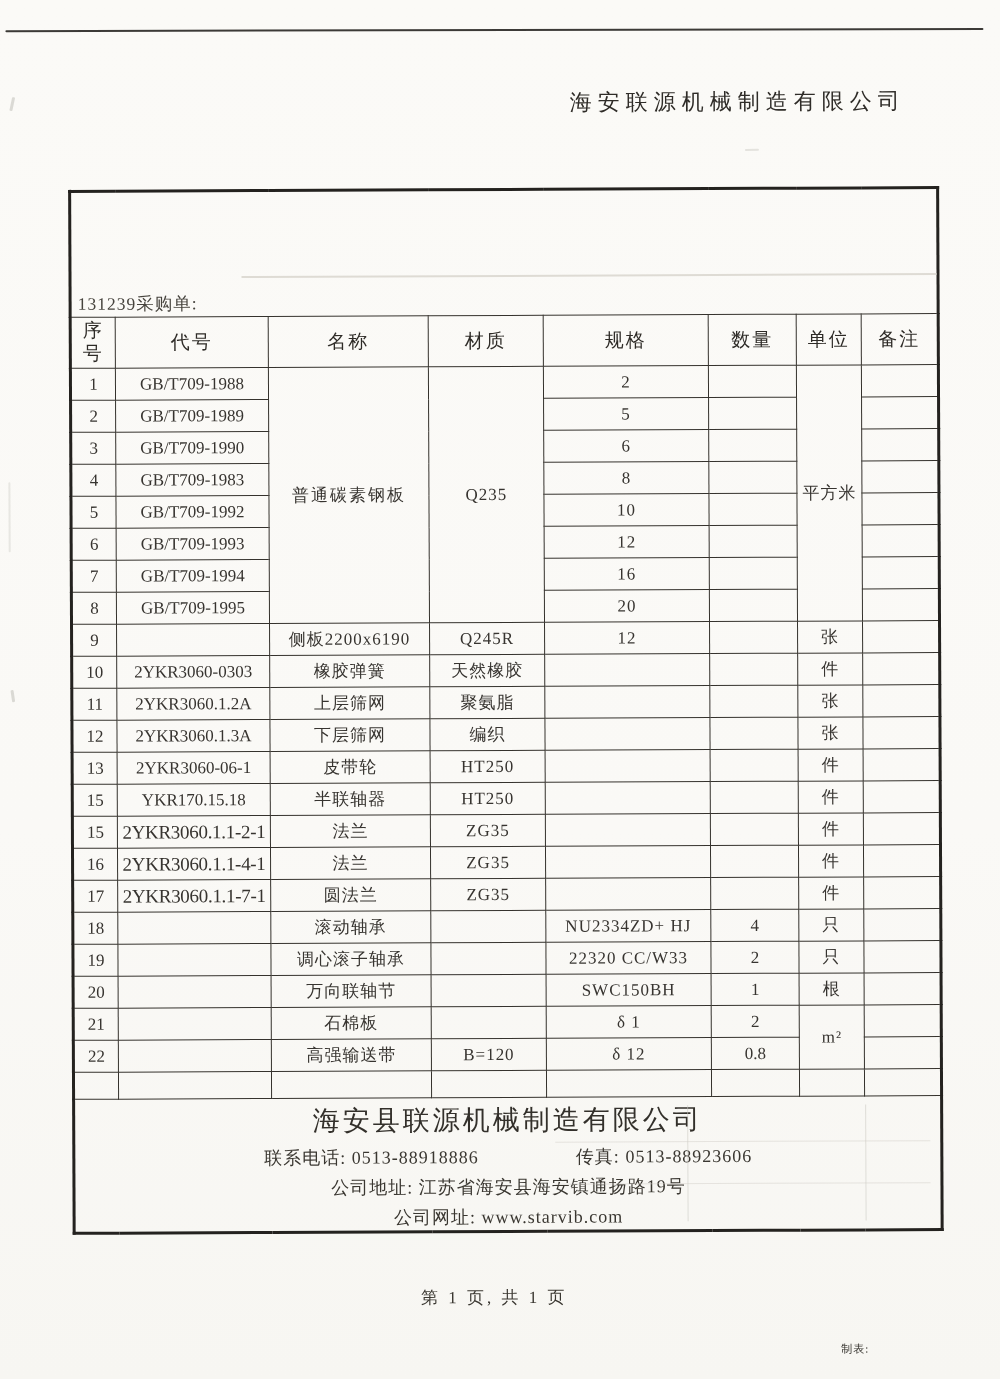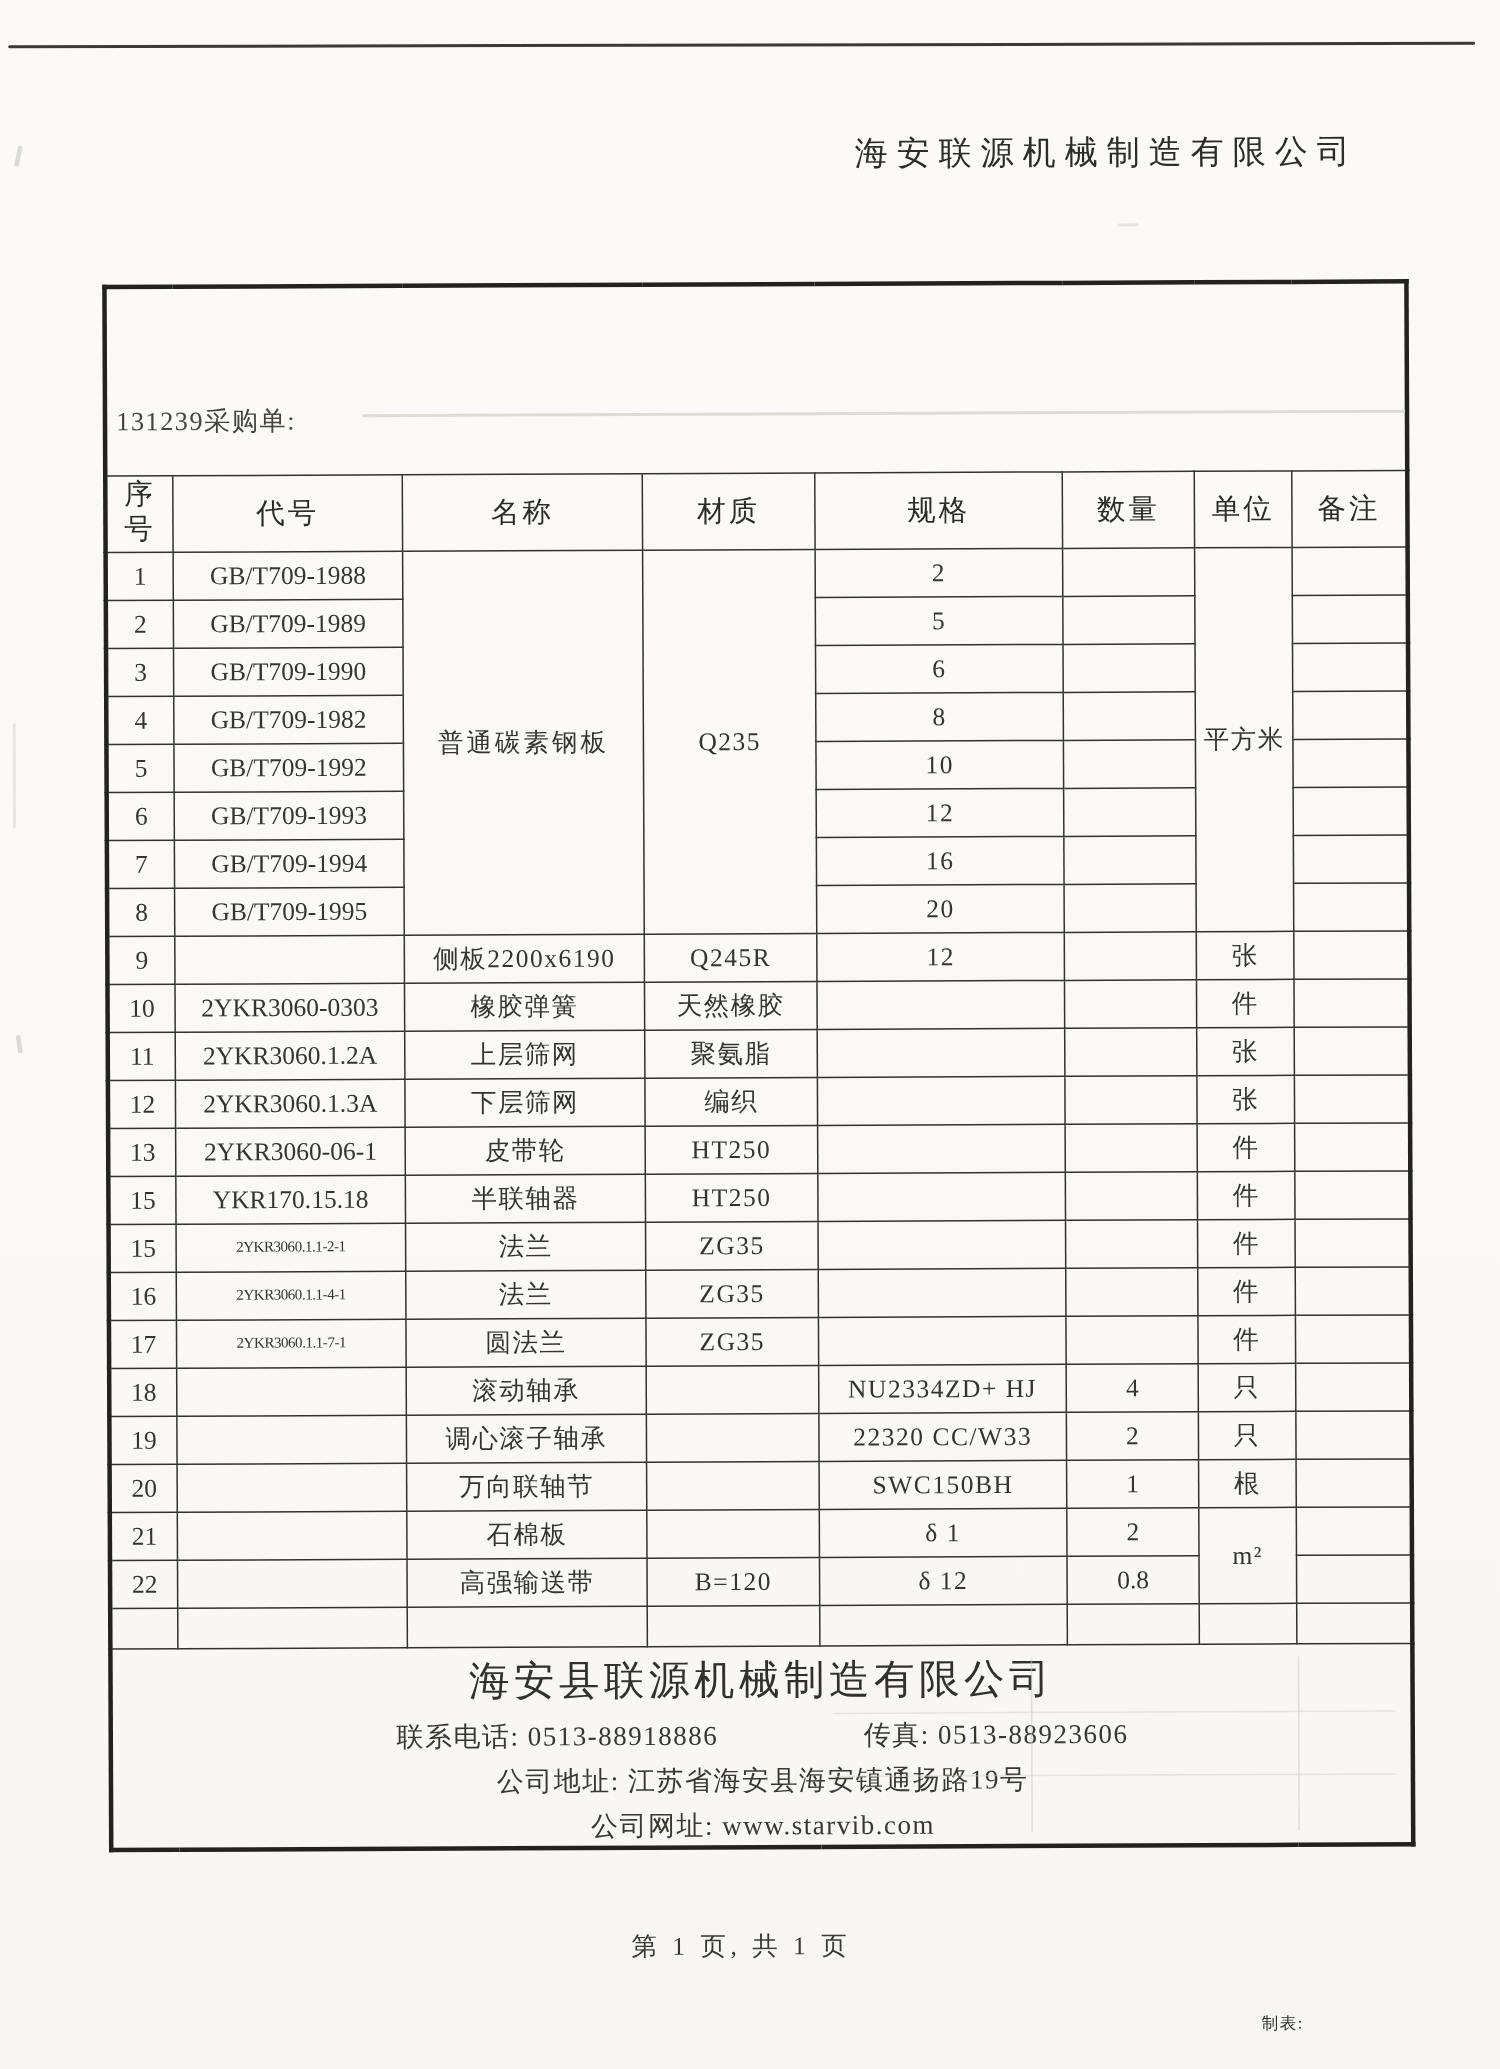--- a/index.html
+++ b/index.html
@@ -20,30 +20,30 @@
   .a3{left:11px;top:688px;width:3px;height:12px;transform:rotate(-8deg);}
   .a4{left:747px;top:150px;width:14px;height:2px;opacity:.2;}
 
   .company-header{position:absolute;top:88px;right:92px;font-size:22px;letter-spacing:6px;color:#2f2c28;}
 
   .table-wrap{position:absolute;left:70px;top:188px;width:868px;}
   table.po{border-collapse:collapse;table-layout:fixed;width:868px;border:3px solid #24221f;background:transparent;}
   table.po td, table.po th{border:1.5px solid #35322d;padding:0 2px;vertical-align:middle;text-align:center;overflow:hidden;}
 
   td.top-strip{height:124px;border-left:none;border-right:none;border-top:none;position:relative;}
-  .po-label{position:absolute;left:6px;bottom:24px;font-size:17.5px;letter-spacing:1px;color:#46433d;}
+  .po-label{position:absolute;left:6px;bottom:1px;font-size:17.5px;letter-spacing:1px;color:#46433d;}
   .faint-line{position:absolute;bottom:38px;left:170px;right:-2px;height:2px;background:#dedbd4;}
 
   tr.head th{height:50px;font-size:19px;font-weight:normal;letter-spacing:2px;color:#2e2b27;}
   th.wrap{padding:0 11px;word-break:break-all;line-height:1.2;letter-spacing:0;}
 
   tr.data td{height:31px;font-size:17px;color:#373430;}
   td.c0{font-size:16px;color:#4a463f;}
   td.c1{font-size:16px;margin-top:16px;}
-  td.c1.sm{font-size:10px;letter-spacing:-0.3px;}
+  td.c1.sm{font-size:19px;letter-spacing:-0.3px;}
   td.c2{font-size:17.5px;letter-spacing:1px;}
   td.c3{letter-spacing:1px;}
   td.c4{letter-spacing:1px;}
   td.c5{font-size:16px;}
   td.c6{letter-spacing:1px;}
   td.merge-name{font-size:20px;letter-spacing:2px;}
   td.merge-mat{font-size:18px;}
   td.merge-unit{font-size:18px;letter-spacing:1px;}
   tr.blank td{height:26px;}
 
@@ -121,21 +121,21 @@
             </tr>
             <tr class="data">
               <td class="c0">3</td>
               <td class="c1">GB/T709-1990</td>
               <td class="c4">6</td>
               <td class="c5"></td>
               <td class="c7"></td>
             </tr>
             <tr class="data">
               <td class="c0">4</td>
-              <td class="c1">GB/T709-1982</td>
+              <td class="c1">GB/T709-1983</td>
               <td class="c4">8</td>
               <td class="c5"></td>
               <td class="c7"></td>
             </tr>
             <tr class="data">
               <td class="c0">5</td>
               <td class="c1">GB/T709-1992</td>
               <td class="c4">10</td>
               <td class="c5"></td>
               <td class="c7"></td>

